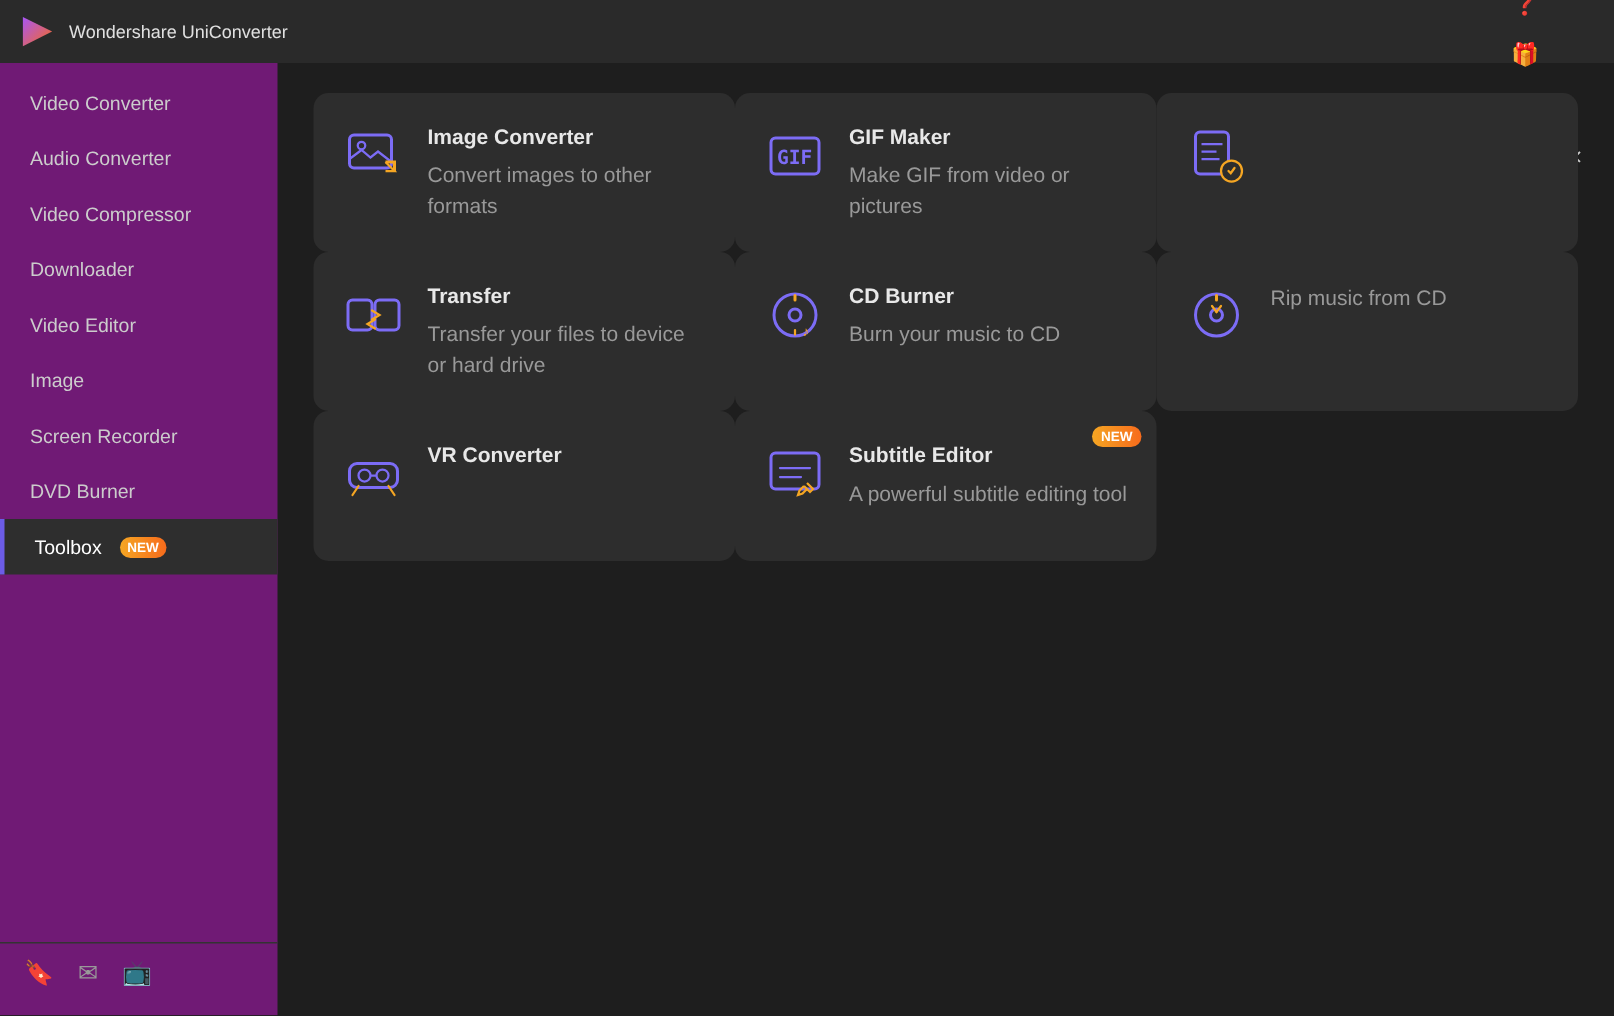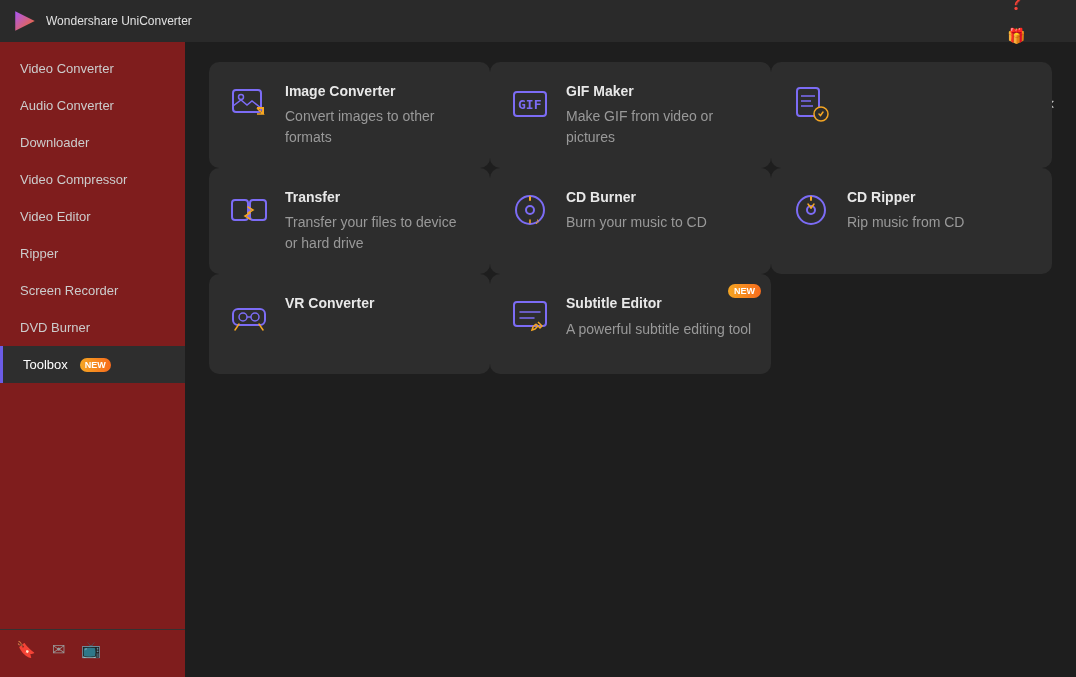--- a/index.html
+++ b/index.html
@@ -96,21 +96,21 @@
     
     .app-body {
       display: flex;
       flex: 1;
       overflow: hidden;
     }
 
     
     .sidebar {
       width: 185px;
-      background: #7f1d1d;
+      background: #701a75;
       display: flex;
       flex-direction: column;
       padding: 8px 0;
       flex-shrink: 0;
     }
     .sidebar-item {
       padding: 11px 20px;
       font-size: 13px;
       color: #ccc;
       cursor: pointer;
@@ -256,30 +256,30 @@
 <div class="app-body">
 
   <div class="sidebar">
     <div class="sidebar-item">
       <span class="sidebar-label">Video Converter</span>
     </div>
     <div class="sidebar-item">
       <span class="sidebar-label">Audio Converter</span>
     </div>
     <div class="sidebar-item">
+      <span class="sidebar-label">Video Compressor</span>
+    </div>
+    <div class="sidebar-item">
       <span class="sidebar-label">Downloader</span>
     </div>
     <div class="sidebar-item">
-      <span class="sidebar-label">Video Compressor</span>
-    </div>
-    <div class="sidebar-item">
       <span class="sidebar-label">Video Editor</span>
     </div>
     <div class="sidebar-item">
-      <span class="sidebar-label">Ripper</span>
+      <span class="sidebar-label">Image</span>
     </div>
     <div class="sidebar-item">
       <span class="sidebar-label">Screen Recorder</span>
     </div>
     <div class="sidebar-item">
       <span class="sidebar-label">DVD Burner</span>
     </div>
     <div class="sidebar-item active">
       <span class="sidebar-label">Toolbox</span>
       <span class="new-badge">NEW</span>
@@ -369,21 +369,20 @@
         <div class="tool-icon-wrap">
           <svg viewBox="0 0 40 40" fill="none">
             <circle cx="20" cy="20" r="14" stroke="#7c6cf5" stroke-width="2" fill="none"></circle>
             <circle cx="20" cy="20" r="4" stroke="#7c6cf5" stroke-width="2" fill="none"></circle>
             <path d="M20 7 L20 10" stroke="#f5a623" stroke-width="2" stroke-linecap="round"></path>
             <path d="M17 14 L20 18" stroke="#f5a623" stroke-width="1.5" stroke-linecap="round"></path>
             <path d="M23 14 L20 18" stroke="#f5a623" stroke-width="1.5" stroke-linecap="round"></path>
           </svg>
         </div>
         <div class="tool-text">
-          <div class="tool-title">CD Ripper</div>
           <div class="tool-desc">Rip music from CD</div>
         </div>
       </div>
 
       <div class="tool-card">
         <div class="tool-icon-wrap">
           <svg viewBox="0 0 40 40" fill="none">
             <rect x="4" y="13" width="32" height="16" rx="5" stroke="#7c6cf5" stroke-width="2" fill="none"></rect>
             <circle cx="14" cy="21" r="4" stroke="#7c6cf5" stroke-width="1.5" fill="none"></circle>
             <circle cx="26" cy="21" r="4" stroke="#7c6cf5" stroke-width="1.5" fill="none"></circle>

